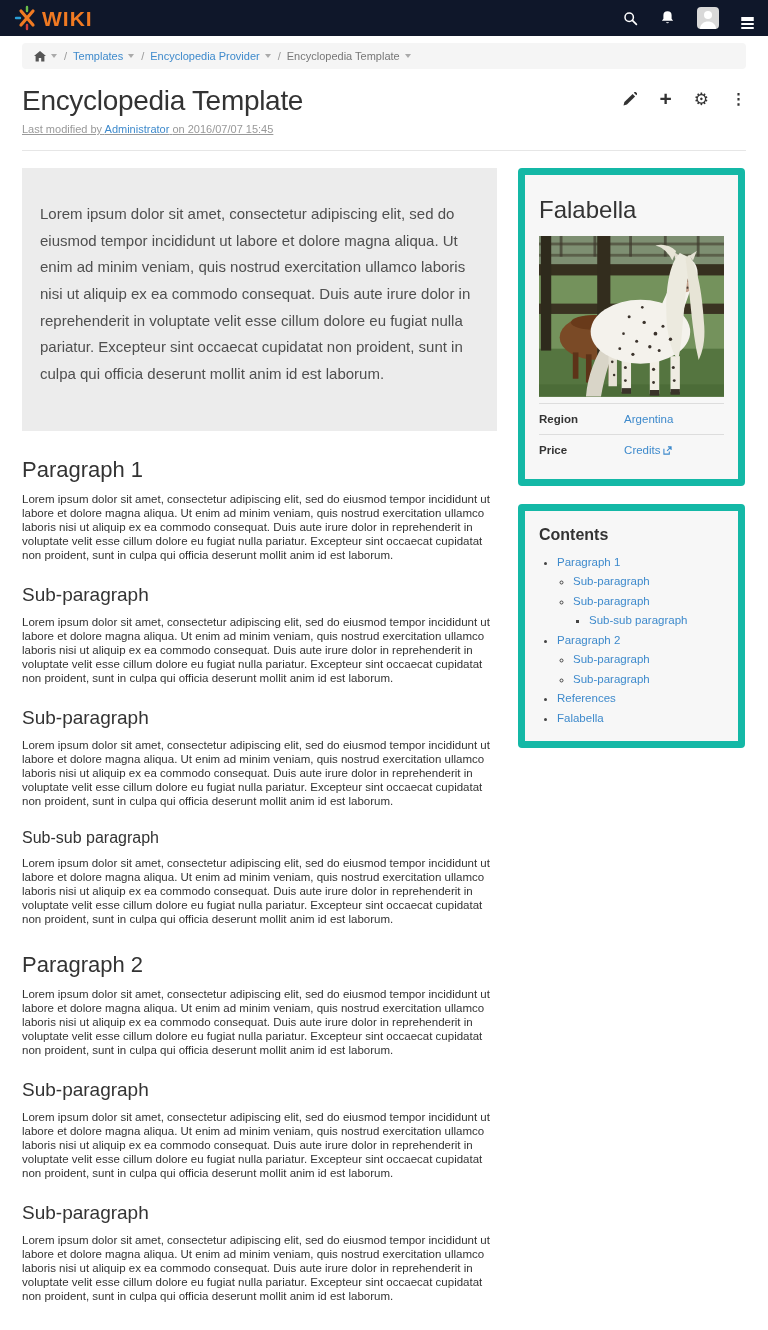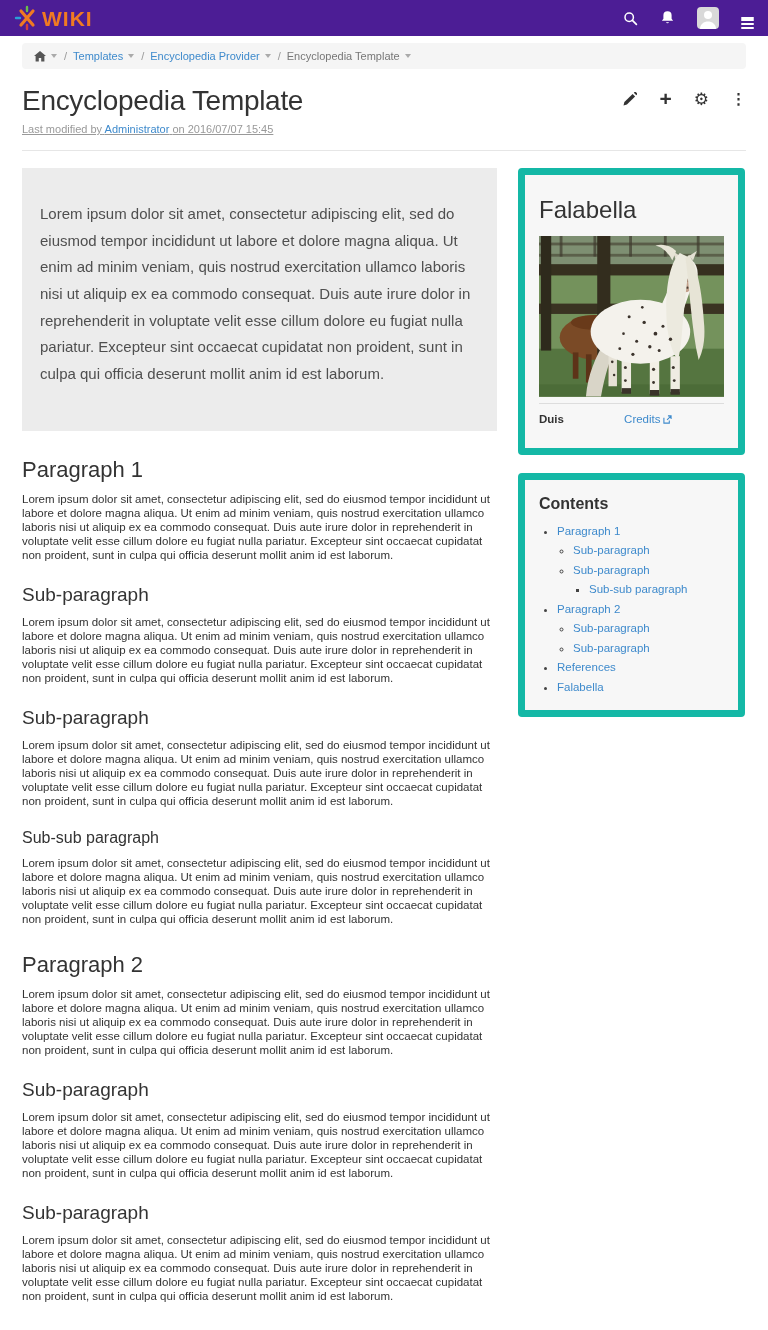--- a/index.html
+++ b/index.html
@@ -6,21 +6,21 @@
   html,body { background:#fff; }
   body {
     width: 768px;
     font-family: "Liberation Sans", sans-serif;
     color:#333;
   }
   a { color:#3e8acc; text-decoration:none; cursor:pointer; }
 
   
   .navbar {
-    height:36px; background:#4c1d95; display:flex; align-items:center;
+    height:36px; background:#0f172a; display:flex; align-items:center;
     padding:0 14px;
   }
   .logo { display:flex; align-items:center; gap:2px; }
   .logo-word {
     color:#f07a22; font-size:21px; font-weight:700; letter-spacing:1px;
     line-height:1;
   }
   .nav-right { margin-left:auto; display:flex; align-items:center; gap:22px; }
   .nav-icon-btn { background:none; border:none; cursor:pointer; display:flex; align-items:center; }
   .avatar {
@@ -326,21 +326,25 @@
             <circle cx="122" cy="156" r="1.5"></circle>
               <circle cx="144" cy="154" r="1.5"></circle>
             <circle cx="78" cy="134" r="1.4"></circle>
               <circle cx="80" cy="148" r="1.3"></circle>
           </g>
         </svg>
       </div>
       <table class="infobox-table">
         <tbody>
           <tr>
-            <th>Duis</th>
+            <th>Region</th>
+            <td><a>Argentina</a></td>
+          </tr>
+          <tr>
+            <th>Price</th>
             <td>
               <a>Credits</a><span class="ext-icon"><svg width="9" height="9" viewBox="0 0 10 10">
                     <path d="M1 3v6h6V6" fill="none" stroke="#3e8acc" stroke-width="1.2"></path>
                     <path d="M4.5 5.5L9 1M5.5 1H9v3.5" fill="none" stroke="#3e8acc" stroke-width="1.2"></path>
                   </svg></span>
             </td>
           </tr>
         </tbody>
       </table>
     </aside>

